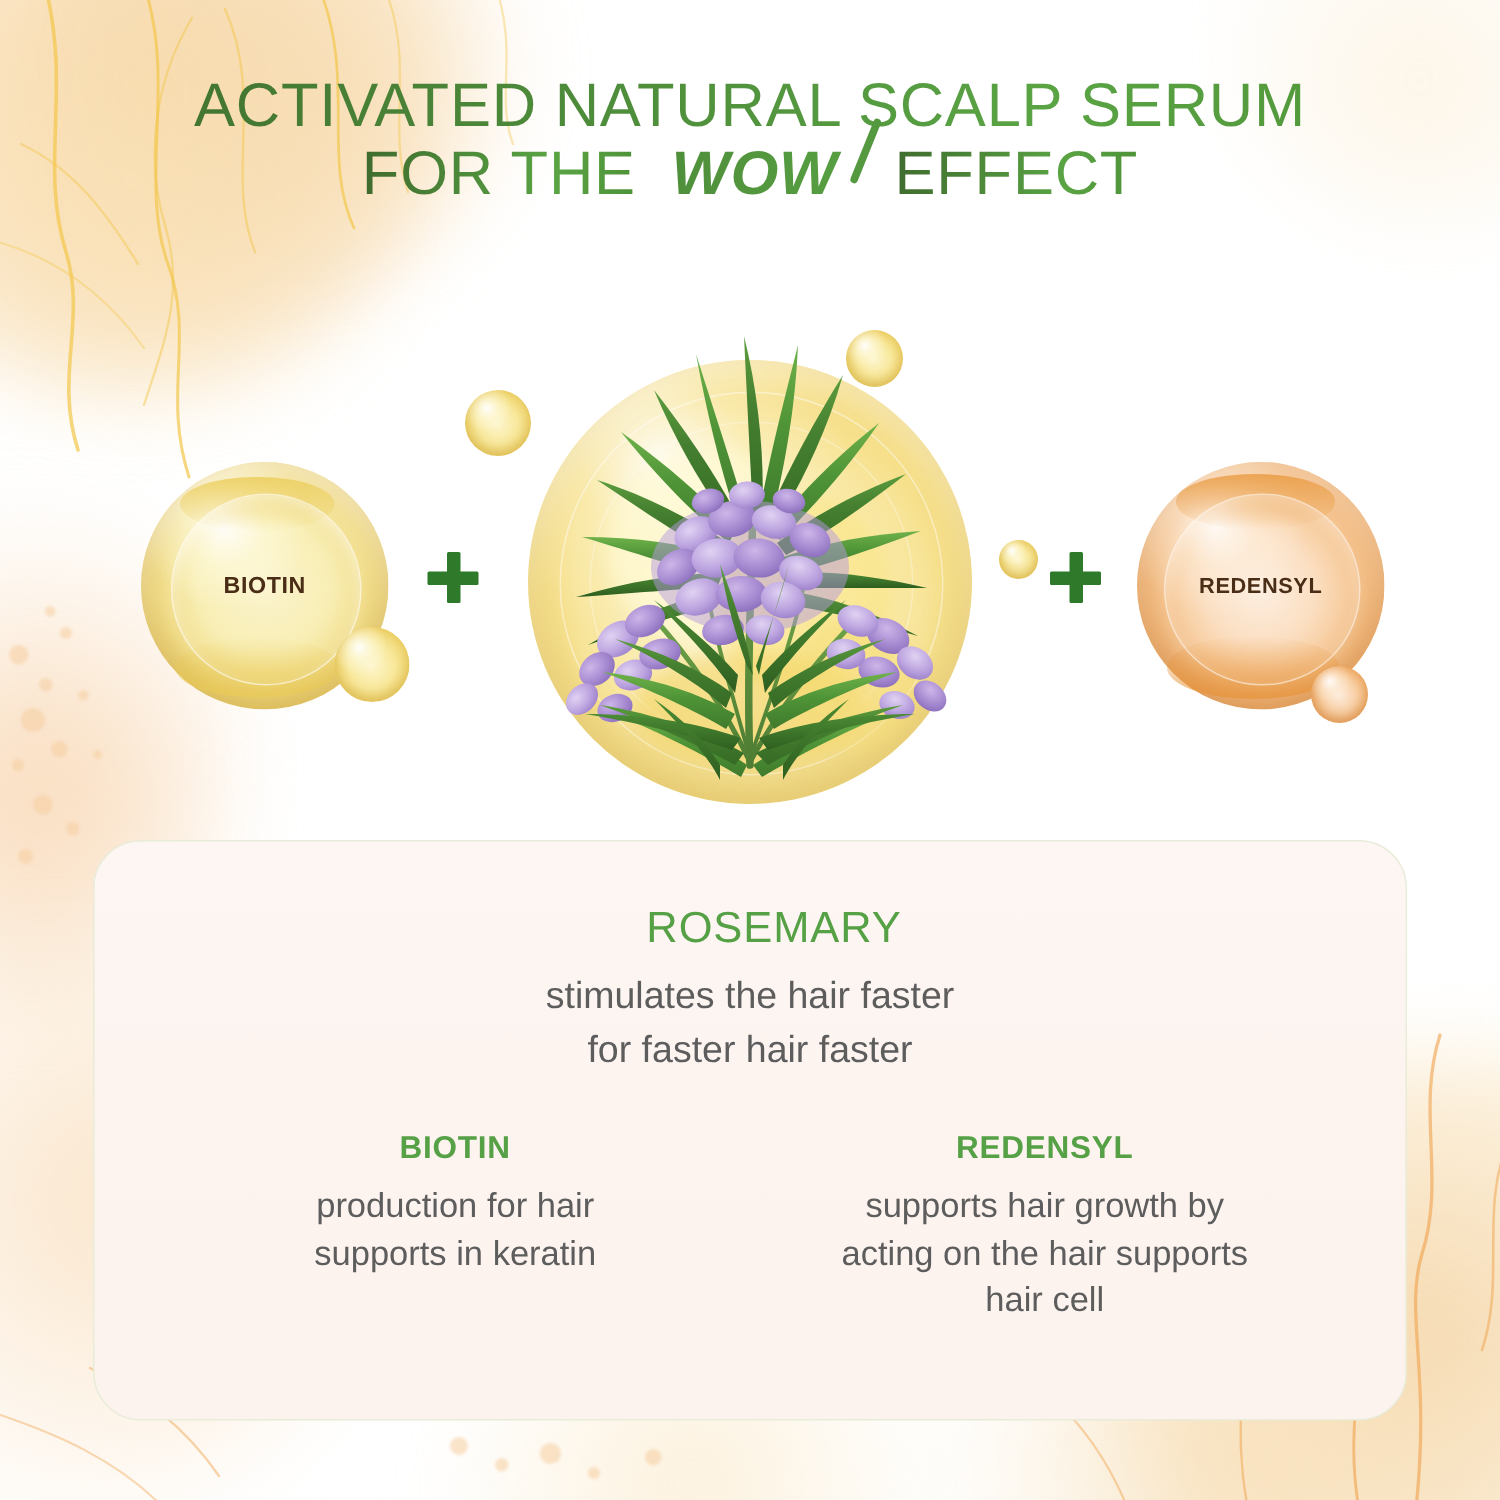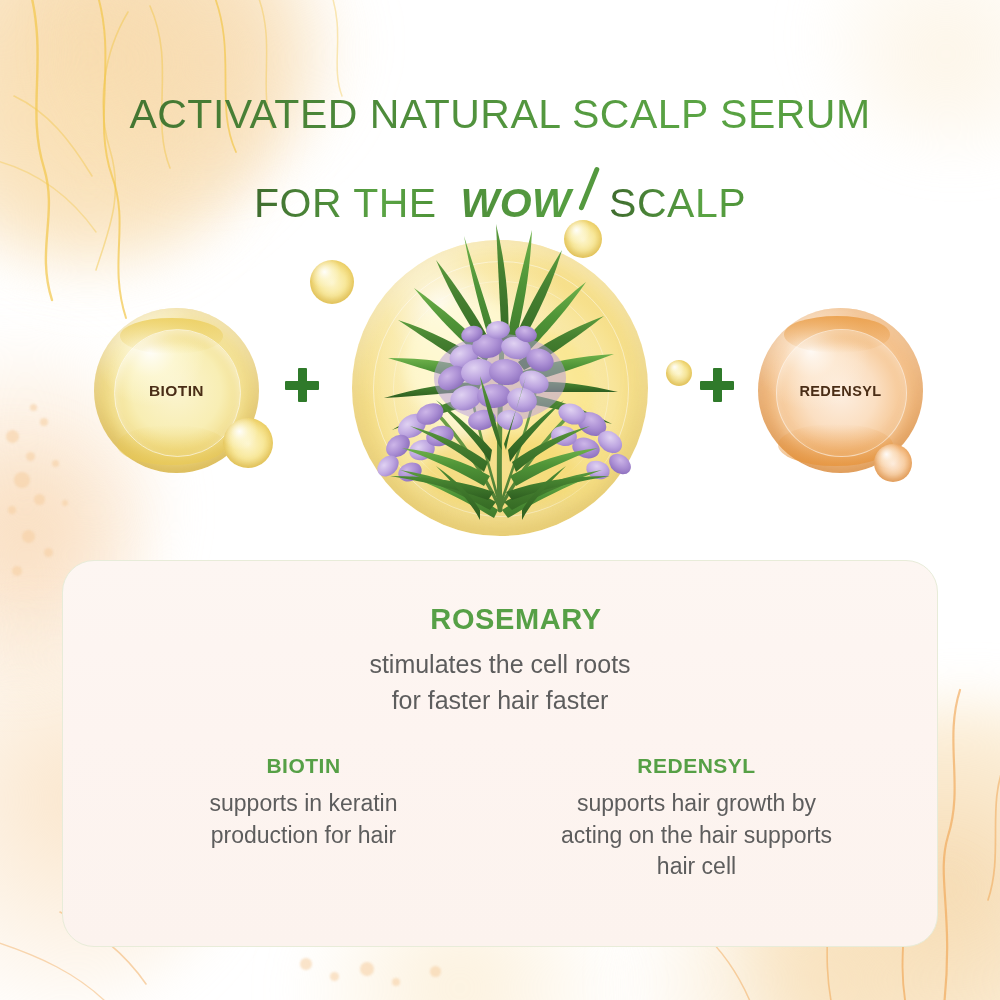--- a/index.html
+++ b/index.html
@@ -38,21 +38,21 @@
   
   .speck{position:absolute;border-radius:50%;background:rgba(245,205,160,.55);filter:blur(1.2px);}
 
   
   .title{
     position:absolute;left:0;top:48px;width:1000px;z-index:6;
     text-align:center;line-height:1.10;letter-spacing:.5px;
     font-size:41px;font-weight:400;
     color:#4c8a3c;
   }
-  .title .ln{display:block;white-space:nowrap;margin-top:44px;}
+  .title .ln{display:block;white-space:nowrap;}
   .title .grad{
     background:linear-gradient(90deg,#3f6b2e 0%,#4d8b3a 38%,#5aa444 70%,#4e9238 100%);
     -webkit-background-clip:text;background-clip:text;
     -webkit-text-fill-color:transparent;color:transparent;
   }
   .title .ln2{font-size:41px;}
   .wow{
     font-style:italic;font-weight:bold;position:relative;padding-right:14px;
     background:linear-gradient(90deg,#4f8f3b 0%,#57a042 100%);
     -webkit-background-clip:text;background-clip:text;
@@ -165,21 +165,21 @@
 
   
   .card{
     position:absolute;left:62px;top:560px;width:876px;height:387px;
     background:linear-gradient(180deg,#fdf6f2 0%,#fdf4f0 45%,#fcf3ee 100%);
     border:1.5px solid #e8ecd9;border-radius:32px;
     z-index:6;box-sizing:border-box;
   }
   .card-head{text-align:center;padding-top:44px;}
   .rosemary-title{
-    font-size:29px;font-weight:bold;color:#56a046;letter-spacing:.6px;
+    font-size:29px;font-weight:normal;color:#56a046;letter-spacing:.6px;
     line-height:1;
     padding-left:32px;
   }
   .rosemary-desc{
     margin-top:13px;font-size:25px;color:#5d5d5d;line-height:1.42;font-weight:400;
   }
   .cols{
     display:flex;margin-top:36px;padding:0 44px;
   }
   .col{flex:1;text-align:center;padding:0 14px;box-sizing:border-box;}
@@ -244,21 +244,21 @@
     <div class="speck" style="left:360px;top:962px;width:14px;height:14px;"></div>
     <div class="speck" style="left:392px;top:978px;width:8px;height:8px;"></div>
     <div class="speck" style="left:430px;top:966px;width:11px;height:11px;"></div>
   </div>
 
   <div class="title">
     <span class="ln grad">ACTIVATED NATURAL SCALP SERUM</span>
     <span class="ln ln2">
       <span class="grad">FOR THE</span>
       <span>&nbsp;</span><span class="wow"><span>WOW</span><span class="swoosh"></span></span><span>&nbsp;</span>
-      <span class="grad">SCALP</span>
+      <span class="grad">EFFECT</span>
     </span>
   </div>
 
   <div class="row">
 
     <div class="drop biotin">
       <div class="biotin-arc"></div>
       <div class="biotin-arc2"></div>
       <div class="biotin-ring"></div>
       <div class="lbl">BIOTIN</div>
@@ -411,31 +411,31 @@
       <div class="red-ring"></div>
       <div class="lbl">REDENSYL</div>
     </div>
     <div class="bub bub-o" style="left:874px;top:244px;width:38px;height:38px;"></div>
   </div>
 
   <div class="card">
     <div class="card-head">
       <div class="rosemary-title">ROSEMARY</div>
       <div class="rosemary-desc">
-        <div>stimulates the cell roots</div>
+        <div>stimulates the hair faster</div>
         <div>for faster hair faster</div>
       </div>
     </div>
 
     <div class="cols">
       <div class="col">
         <div class="col-title">BIOTIN</div>
         <div class="col-desc">
+          <div>production for hair</div>
           <div>supports in keratin</div>
-          <div>production for hair</div>
         </div>
       </div>
       <div class="col">
         <div class="col-title">REDENSYL</div>
         <div class="col-desc">
           <div>supports hair growth by</div>
           <div>acting on the hair supports</div>
           <div>hair cell</div>
         </div>
       </div>

